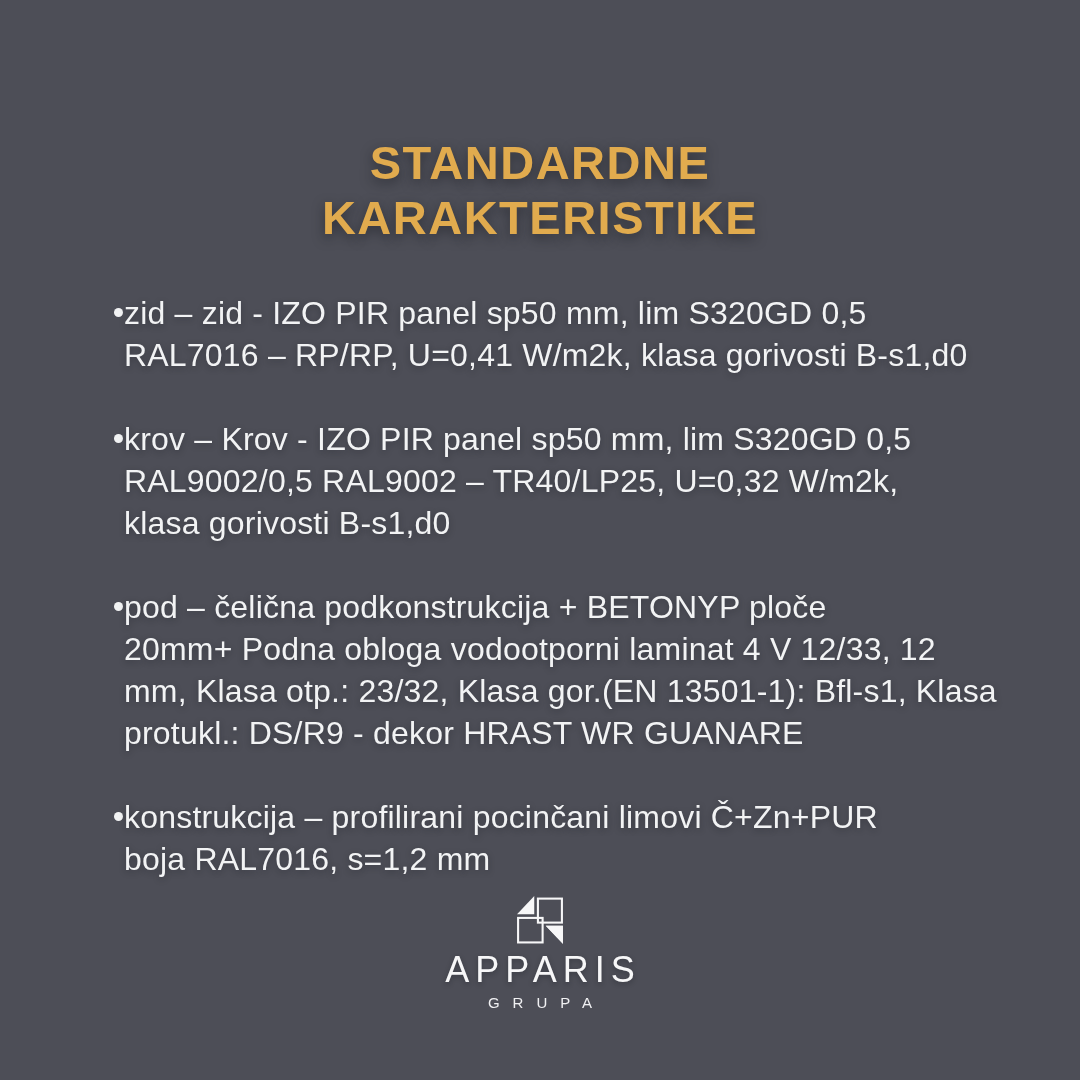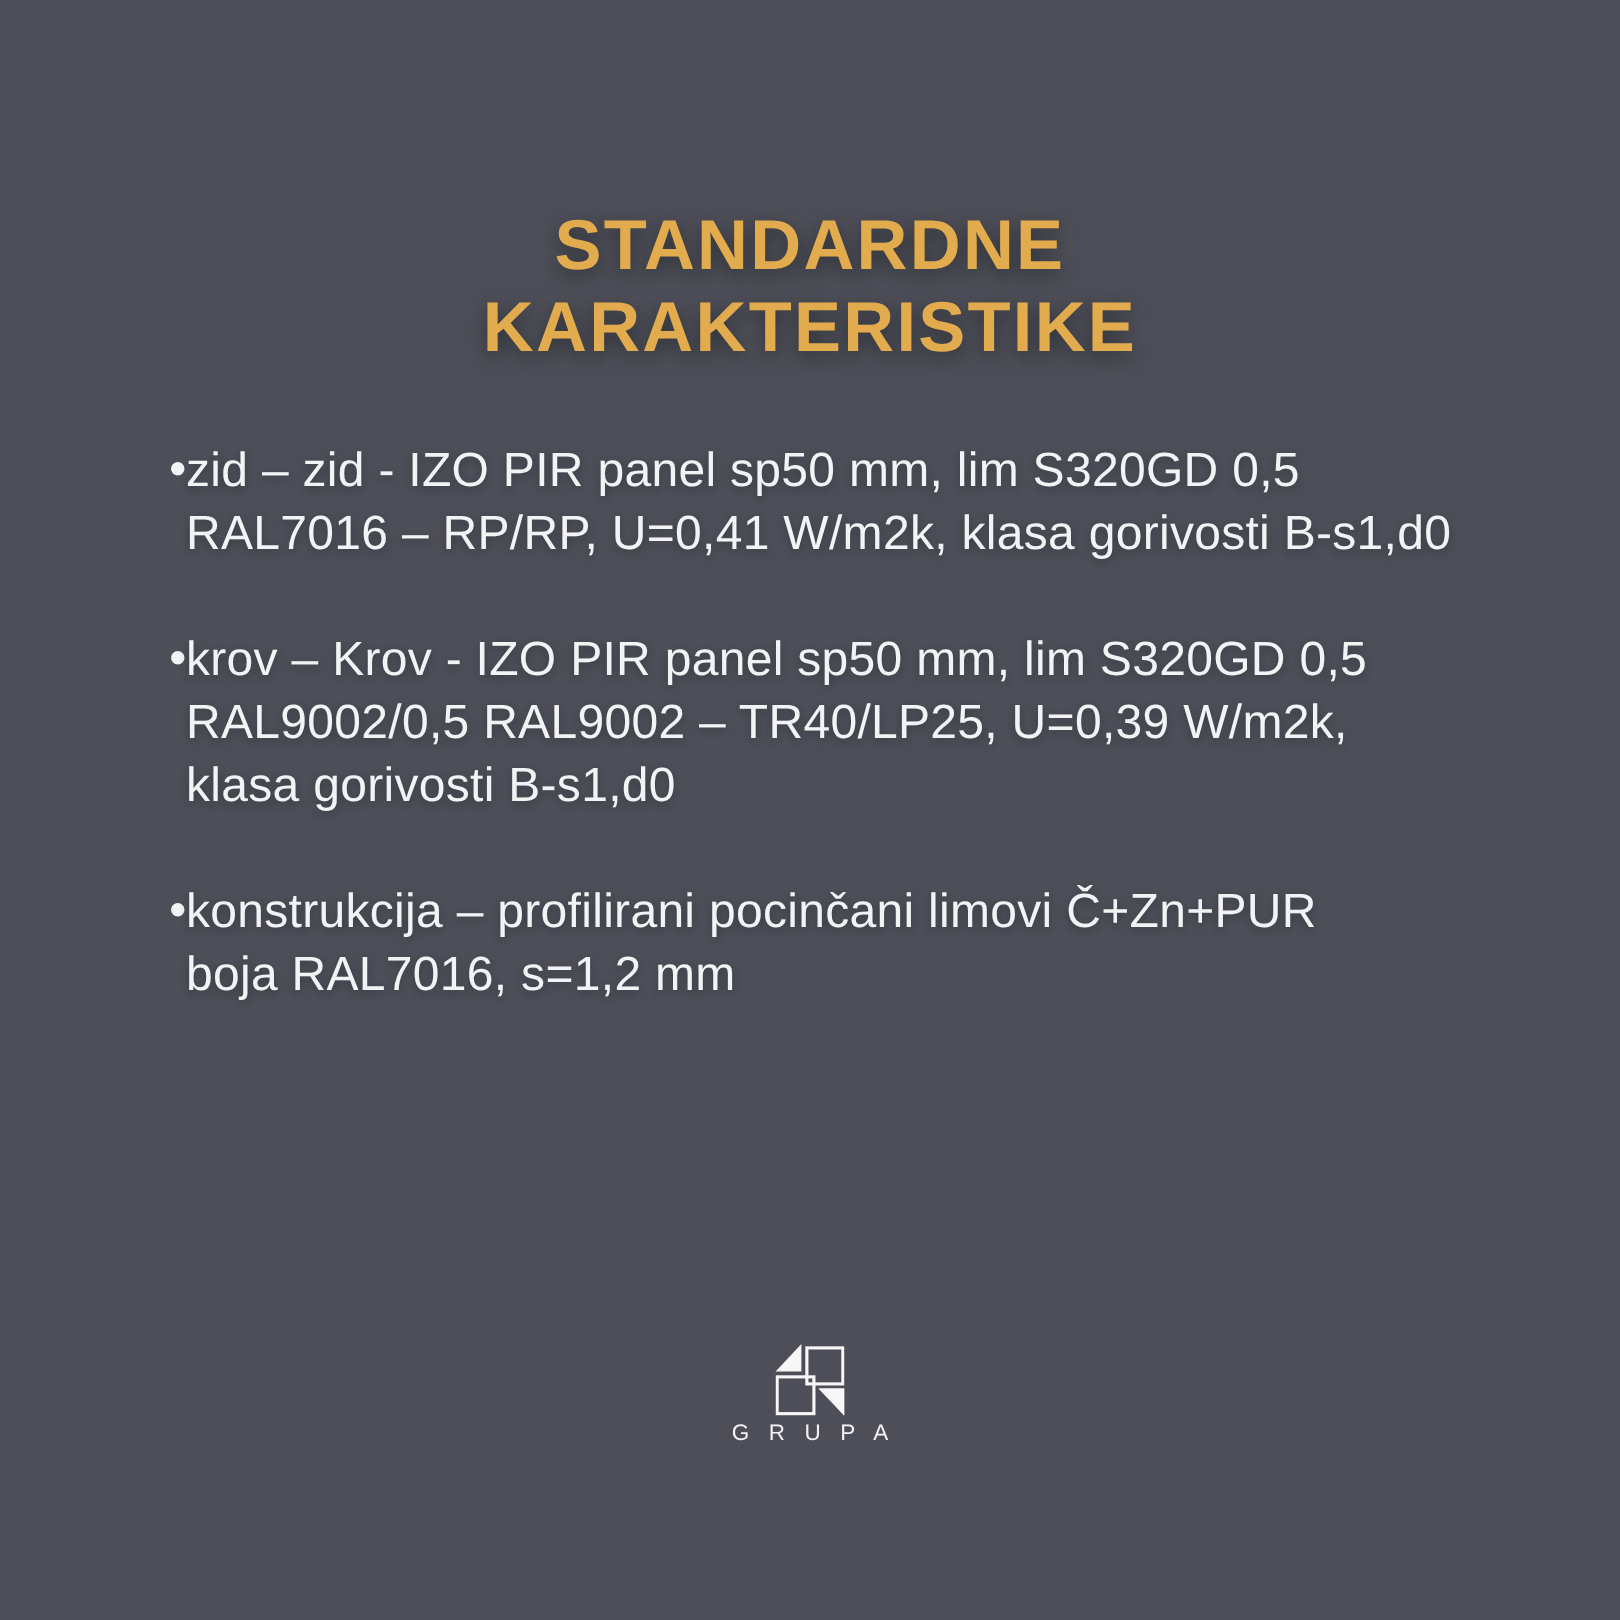--- a/index.html
+++ b/index.html
@@ -96,24 +96,31 @@
 
     <div class="bullet">
       <span class="bullet-dot"></span>
       <p class="bullet-text" style="margin:0">zid – zid - IZO PIR panel sp50 mm, lim S320GD 0,5
 RAL7016 – RP/RP, U=0,41 W/m2k, klasa gorivosti B-s1,d0</p>
     </div>
 
     <div class="bullet">
       <span class="bullet-dot"></span>
       <p class="bullet-text" style="margin:0">krov – Krov - IZO PIR panel sp50 mm, lim S320GD 0,5
-RAL9002/0,5 RAL9002 – TR40/LP25, U=0,39 W/m2k,
+RAL9002/0,5 RAL9002 – TR40/LP25, U=0,32 W/m2k,
 klasa gorivosti B-s1,d0</p>
     </div>
 
+    <div class="bullet">
+      <span class="bullet-dot"></span>
+      <p class="bullet-text" style="margin:0">pod – čelična podkonstrukcija + BETONYP ploče
+20mm+ Podna obloga vodootporni laminat 4 V 12/33, 12
+mm, Klasa otp.: 23/32, Klasa gor.(EN 13501-1): Bfl-s1, Klasa
+protukl.: DS/R9 - dekor HRAST WR GUANARE</p>
+    </div>
 
     <div class="bullet">
       <span class="bullet-dot"></span>
       <p class="bullet-text" style="margin:0">konstrukcija – profilirani pocinčani limovi Č+Zn+PUR
 boja RAL7016, s=1,2 mm</p>
     </div>
 
   </div>
 
   <div class="footer">
@@ -121,16 +128,17 @@
 
       <polygon points="33,0 33,35 0,35" fill="#f7f7f8"></polygon>
 
       <rect x="40" y="5" width="46" height="46" fill="none" stroke="#f7f7f8" stroke-width="4"></rect>
 
       <rect x="2" y="42" width="47" height="47" fill="none" stroke="#f7f7f8" stroke-width="4"></rect>
 
       <polygon points="55,57 88,57 88,92 55,57" fill="#f7f7f8"></polygon>
       <polygon points="55,57 88,57 88,91" fill="#f7f7f8"></polygon>
     </svg>
+    <div class="brand-name">APPARIS</div>
     <div class="brand-sub">GRUPA</div>
   </div>
 
 </div>
 
 </body></html>

